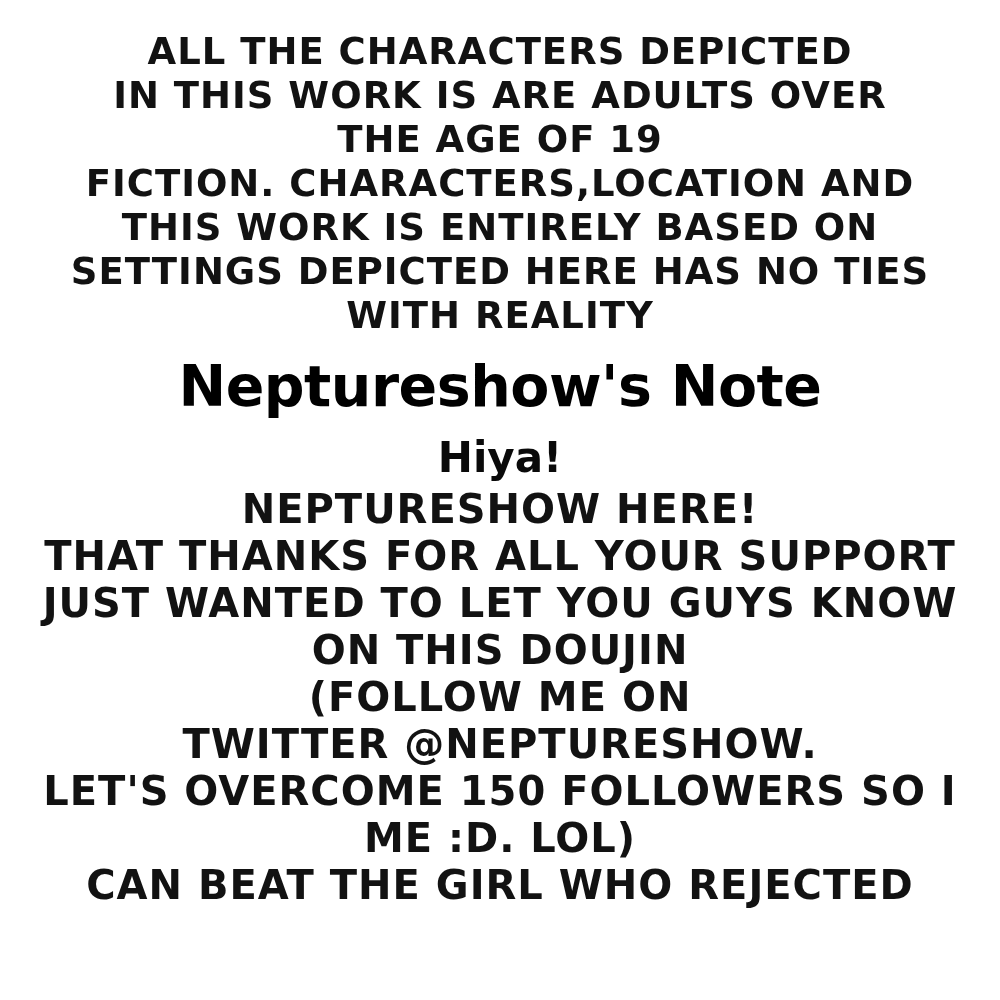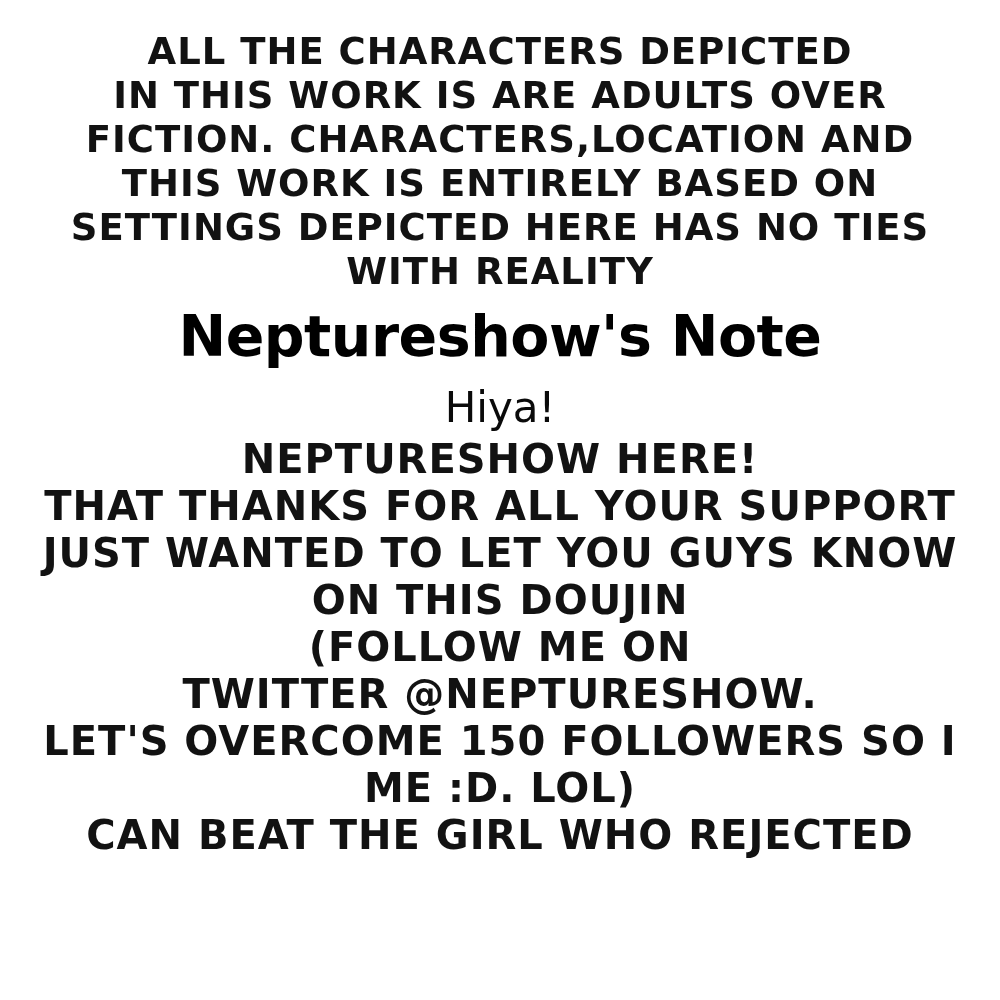--- a/index.html
+++ b/index.html
@@ -44,28 +44,28 @@
   .spacer-sm { height: 22px; }
 
   
   .note-title {
     font-family: "DejaVu Sans", sans-serif;
     font-weight: 700;
     font-size: 57px;
     line-height: 64px;
     letter-spacing: -0.5px;
     color: #000000;
-    margin-top: 10px;
+    margin-top: 16px;
     text-align: right;
   }
 
   
   .greeting {
     font-family: "DejaVu Sans", sans-serif;
-    font-weight: 400;
+    font-weight: 700;
     font-size: 42px;
     line-height: 52px;
     color: #0a0a0a;
     margin-top: 14px;
     text-align: center;
   }
 
   
   .message .line {
     font-size: 40px;
@@ -77,20 +77,21 @@
   }
 </style>
 </head>
 <body>
 
 <div class="page">
 
   <div class="block disclaimer">
     <span class="line">ALL THE CHARACTERS DEPICTED</span>
     <span class="line">IN THIS WORK IS ARE ADULTS OVER</span>
+    <span class="line">THE AGE OF 19</span>
   </div>
 
   <div class="spacer-sm"></div>
 
   <div class="block disclaimer">
     <span class="line">FICTION. CHARACTERS,LOCATION AND</span>
     <span class="line">THIS WORK IS ENTIRELY BASED ON</span>
     <span class="line">SETTINGS DEPICTED HERE HAS NO TIES</span>
     <span class="line">WITH REALITY</span>
   </div>

